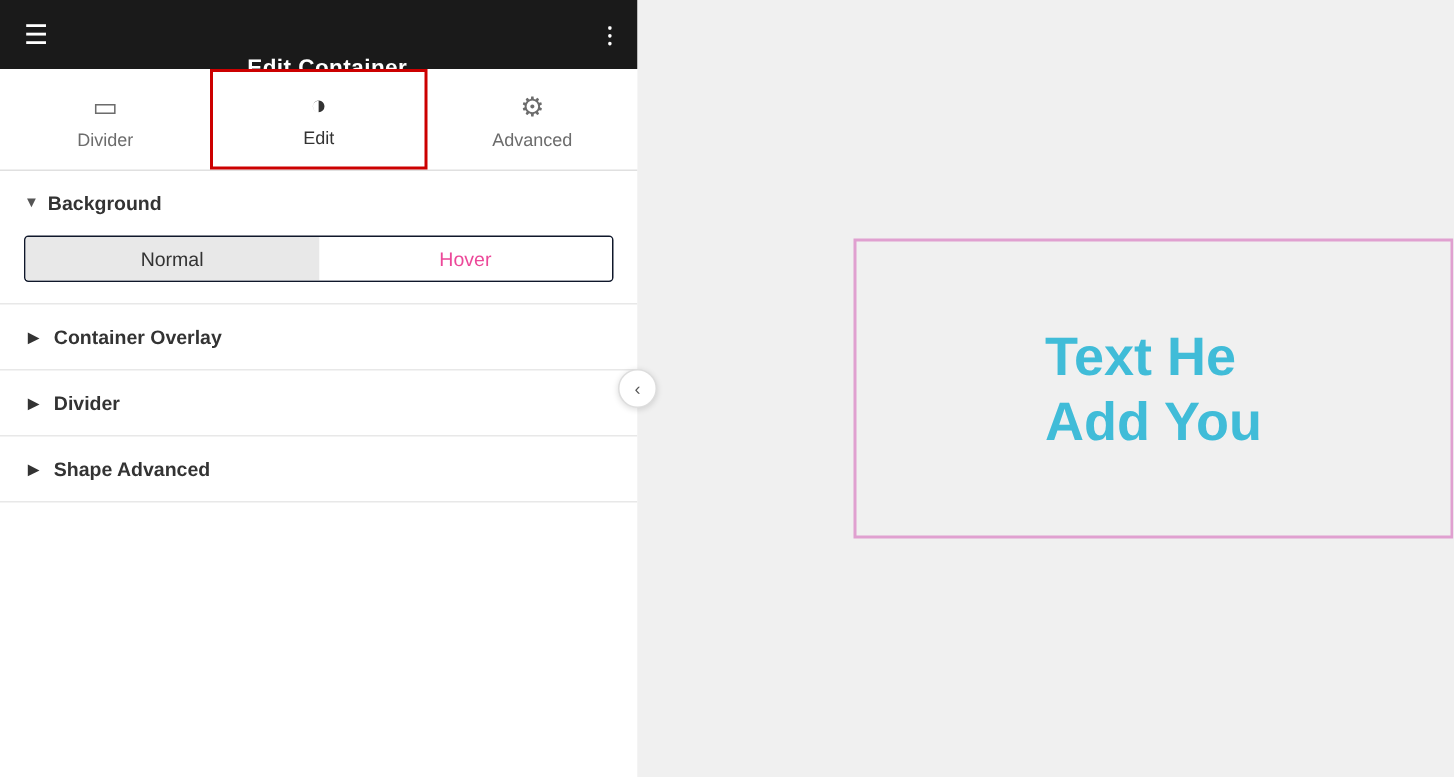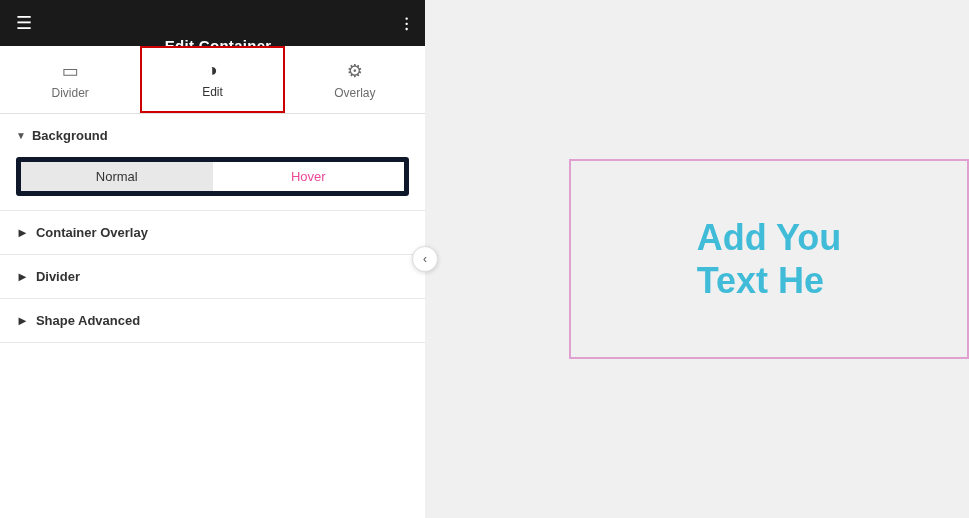--- a/index.html
+++ b/index.html
@@ -104,21 +104,21 @@
     }
     .section-title .arrow {
       font-size: 10px;
       color: #555;
     }
 
     
     .toggle-group {
       display: flex;
       margin-top: 14px;
-      border: 5px solid #0f172a;
+      border: 1px solid #0f172a;
       border-radius: 3px;
       overflow: hidden;
     }
     .toggle-btn {
       flex: 1;
       padding: 7px 0;
       font-size: 13px;
       text-align: center;
       cursor: pointer;
       background: #fff;
@@ -247,21 +247,21 @@
     <button class="tab">
       <span class="tab-icon">▭</span>
       <span>Divider</span>
     </button>
     <button class="tab active" style="border:2px solid #cc0000;">
       <span class="tab-icon">◑</span>
       <span>Edit</span>
     </button>
     <button class="tab">
       <span class="tab-icon">⚙</span>
-      <span>Overlay</span>
+      <span>Advanced</span>
     </button>
   </div>
 
   <div class="panel-content">
 
     <div class="section">
       <div class="section-title">
         <span class="arrow">▼</span>
         <span>Background</span>
       </div>
@@ -289,17 +289,17 @@
     </div>
 
   </div>
 
   <div class="collapse-handle">‹</div>
 </div>
 
 <div class="canvas">
   <div class="canvas-box">
     <div class="canvas-text">
+      <div>Text He</div>
       <div>Add You</div>
-      <div>Text He</div>
     </div>
   </div>
 </div>
 
 </body></html>

